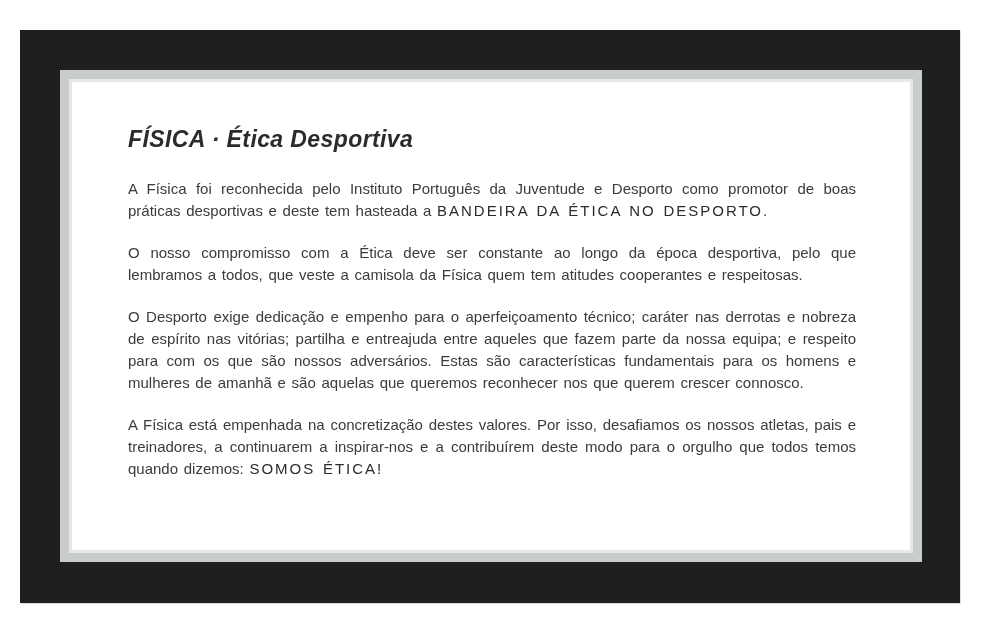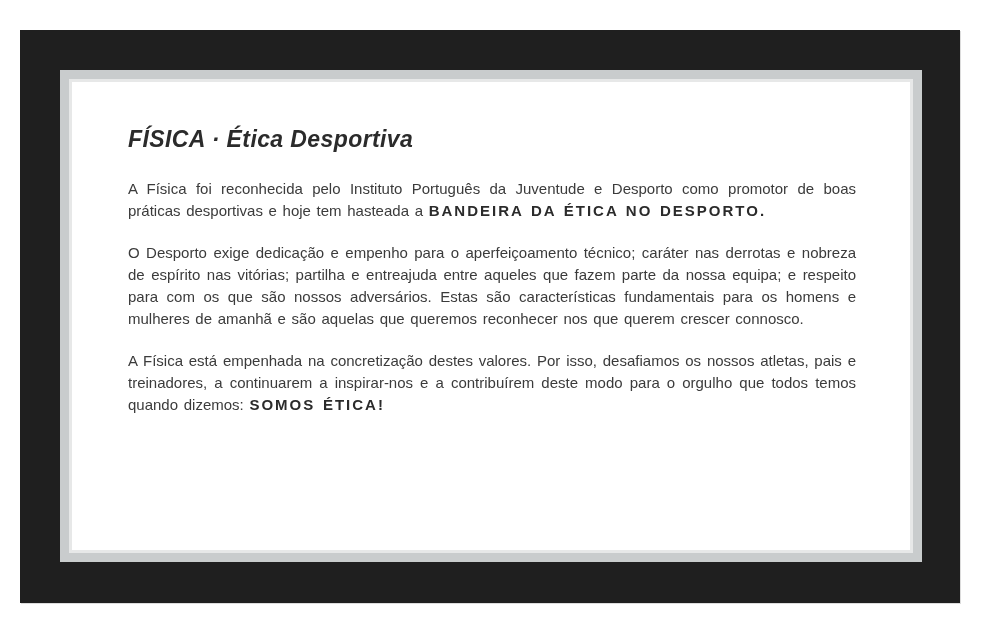--- a/index.html
+++ b/index.html
@@ -54,37 +54,38 @@
   }
   .doc-paragraph {
     font-size: 15px;
     line-height: 22px;
     margin: 0 0 20px 0;
     color: var(--text, #3b3b3b);
     word-spacing: 1.5px;
   }
   .doc-paragraph:last-child { margin-bottom: 0; }
   .emph {
-    font-weight: 700;
+    font-weight: 400;
     letter-spacing: 2px;
     color: var(--title, #2e2e2e);
   }
 </style>
 </head>
 <body>
 
 <div class="page">
   <div class="frame">
     <div class="mat">
       <div class="card">
 
         <h1 class="doc-title">FÍSICA · Ética Desportiva</h1>
 
-        <p class="doc-paragraph"><span>A Física foi reconhecida pelo Instituto Português da Juventude e Desporto como promotor de boas práticas desportivas e hoje tem hasteada a </span><span class="emph">BANDEIRA DA ÉTICA NO DESPORTO.</span></p>
+        <p class="doc-paragraph"><span>A Física foi reconhecida pelo Instituto Português da Juventude e Desporto como promotor de boas práticas desportivas e deste tem hasteada a </span><span class="emph">BANDEIRA DA ÉTICA NO DESPORTO.</span></p>
 
+        <p class="doc-paragraph"><span>O nosso compromisso com a Ética deve ser constante ao longo da época desportiva, pelo que lembramos a todos, que veste a camisola da Física quem tem atitudes cooperantes e respeitosas.</span><span class="emph"></span></p>
 
         <p class="doc-paragraph"><span>O Desporto exige dedicação e empenho para o aperfeiçoamento técnico; caráter nas derrotas e nobreza de espírito nas vitórias; partilha e entreajuda entre aqueles que fazem parte da nossa equipa; e respeito para com os que são nossos adversários. Estas são características fundamentais para os homens e mulheres de amanhã e são aquelas que queremos reconhecer nos que querem crescer connosco.</span><span class="emph"></span></p>
 
         <p class="doc-paragraph"><span>A Física está empenhada na concretização destes valores. Por isso, desafiamos os nossos atletas, pais e treinadores, a continuarem a inspirar-nos e a contribuírem deste modo para o orgulho que todos temos quando dizemos: </span><span class="emph">SOMOS ÉTICA!</span></p>
 
       </div>
     </div>
   </div>
 </div>
 

